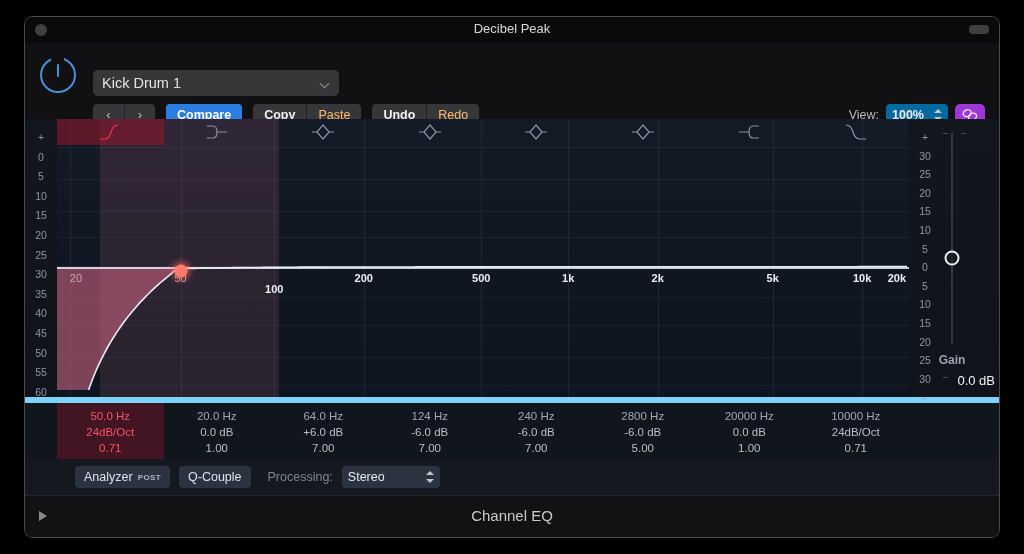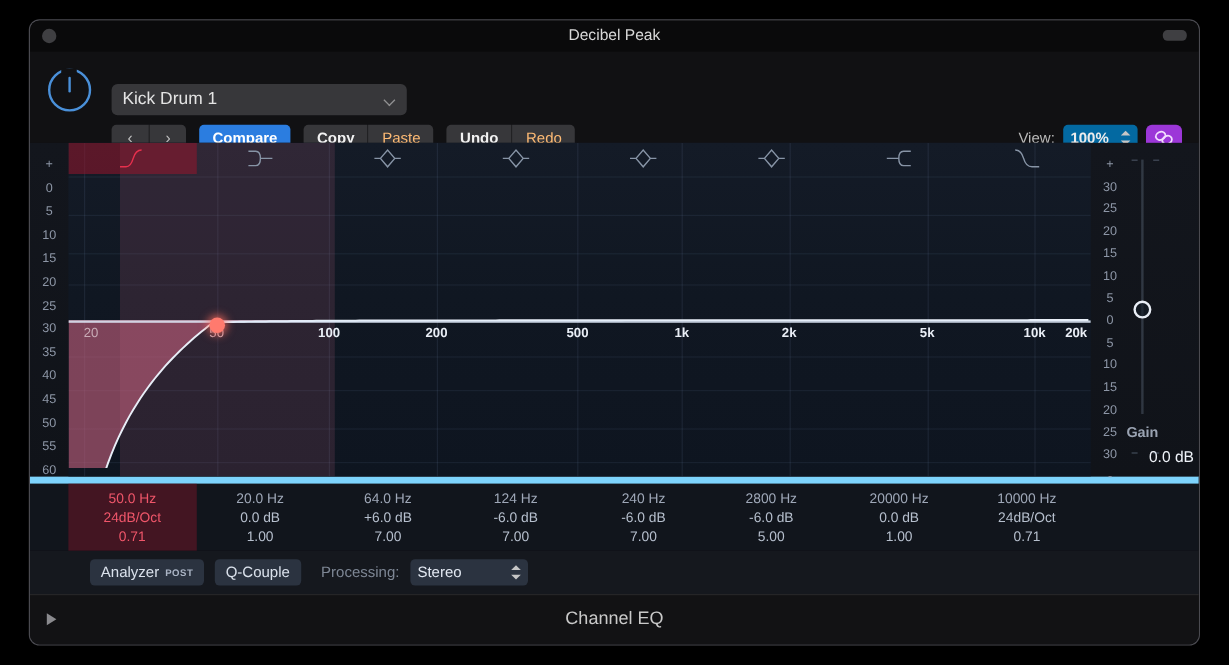--- a/index.html
+++ b/index.html
@@ -373,21 +373,21 @@
         <div class="gridh" style="top: 92px;"></div>
         <div class="gridh" style="top: 118px;"></div>
         <div class="gridh" style="top: 178px;"></div>
         <div class="gridh" style="top: 206px;"></div>
         <div class="gridh" style="top: 238px;"></div>
         <div class="gridh" style="top: 266px;"></div>
         <div class="bandcol" style="left: 5%; width: 21%;"></div>
         <div class="zeroline" style="top: 148px;"></div>
         <div class="flabel muted" style="left: 1.5%; top: 153px; transform: none;">20</div>
         <div class="flabel muted" style="left: 14.5%; top: 153px;">50</div>
-        <div class="flabel" style="left: 25.5%; top: 153px;">100</div>
+        <div class="flabel" style="left: 25.5%; top: 164px;">100</div>
         <div class="flabel" style="left: 36%; top: 153px;">200</div>
         <div class="flabel" style="left: 49.8%; top: 153px;">500</div>
         <div class="flabel" style="left: 60%; top: 153px;">1k</div>
         <div class="flabel" style="left: 70.5%; top: 153px;">2k</div>
         <div class="flabel" style="left: 84%; top: 153px;">5k</div>
         <div class="flabel" style="left: 94.5%; top: 153px;">10k</div>
         <div class="flabel" style="left: auto; top: 153px; right: 3px; transform: none;">20k</div>
         <svg class="curve-svg" viewBox="0 0 854 272" preserveAspectRatio="none">
           <path d="M 0.0 284.0 L 3.0 284.0 L 6.0 284.0 L 9.0 284.0 L 12.0 284.0 L 15.0 284.0 L 18.0 284.0 L 21.0 284.0 L 24.0 284.0 L 27.0 284.0 L 30.0 276.4 L 33.0 267.8 L 36.0 259.9 L 39.0 252.6 L 42.0 245.9 L 45.0 239.7 L 48.0 233.8 L 51.0 228.3 L 54.0 223.2 L 57.0 218.3 L 60.0 213.6 L 63.0 209.2 L 66.0 205.0 L 69.0 201.0 L 72.0 197.1 L 75.0 193.4 L 78.0 189.9 L 81.0 186.4 L 84.0 183.1 L 87.0 180.0 L 90.0 176.9 L 93.0 173.9 L 96.0 171.1 L 99.0 168.3 L 102.0 165.6 L 105.0 162.9 L 108.0 160.4 L 111.0 157.9 L 114.0 155.5 L 117.0 153.1 L 120.0 150.8 L 123.0 148.6 L 126.0 150.0 L 129.0 149.9 L 132.0 149.8 L 135.0 149.8 L 138.0 149.7 L 141.0 149.6 L 144.0 149.5 L 147.0 149.5 L 150.0 149.4 L 153.0 149.4 L 156.0 149.3 L 159.0 149.3 L 162.0 149.2 L 165.0 149.2 L 168.0 149.1 L 171.0 149.1 L 174.0 149.1 L 177.0 149.0 L 180.0 149.0 L 183.0 149.0 L 186.0 148.9 L 189.0 148.9 L 192.0 148.9 L 195.0 148.8 L 198.0 148.8 L 201.0 148.8 L 204.0 148.8 L 207.0 148.7 L 210.0 148.7 L 213.0 148.7 L 216.0 148.7 L 219.0 148.7 L 222.0 148.7 L 225.0 148.6 L 228.0 148.6 L 231.0 148.6 L 234.0 148.6 L 237.0 148.6 L 240.0 148.6 L 243.0 148.5 L 246.0 148.5 L 249.0 148.5 L 252.0 148.5 L 255.0 148.5 L 258.0 148.5 L 261.0 148.5 L 264.0 148.5 L 267.0 148.5 L 270.0 148.4 L 273.0 148.4 L 276.0 148.4 L 279.0 148.4 L 282.0 148.4 L 285.0 148.4 L 288.0 148.4 L 291.0 148.4 L 294.0 148.4 L 297.0 148.4 L 300.0 148.4 L 303.0 148.3 L 306.0 148.3 L 309.0 148.3 L 312.0 148.3 L 315.0 148.3 L 318.0 148.3 L 321.0 148.3 L 324.0 148.3 L 327.0 148.3 L 330.0 148.3 L 333.0 148.3 L 336.0 148.3 L 339.0 148.3 L 342.0 148.3 L 345.0 148.3 L 348.0 148.3 L 351.0 148.3 L 354.0 148.3 L 357.0 148.3 L 360.0 148.2 L 363.0 148.2 L 366.0 148.2 L 369.0 148.2 L 372.0 148.2 L 375.0 148.2 L 378.0 148.2 L 381.0 148.2 L 384.0 148.2 L 387.0 148.2 L 390.0 148.2 L 393.0 148.2 L 396.0 148.2 L 399.0 148.2 L 402.0 148.2 L 405.0 148.2 L 408.0 148.2 L 411.0 148.2 L 414.0 148.2 L 417.0 148.2 L 420.0 148.2 L 423.0 148.2 L 426.0 148.2 L 429.0 148.2 L 432.0 148.2 L 435.0 148.2 L 438.0 148.2 L 441.0 148.2 L 444.0 148.2 L 447.0 148.2 L 450.0 148.2 L 453.0 148.2 L 456.0 148.2 L 459.0 148.2 L 462.0 148.2 L 465.0 148.1 L 468.0 148.1 L 471.0 148.1 L 474.0 148.1 L 477.0 148.1 L 480.0 148.1 L 483.0 148.1 L 486.0 148.1 L 489.0 148.1 L 492.0 148.1 L 495.0 148.1 L 498.0 148.1 L 501.0 148.1 L 504.0 148.1 L 507.0 148.1 L 510.0 148.1 L 513.0 148.1 L 516.0 148.1 L 519.0 148.1 L 522.0 148.1 L 525.0 148.1 L 528.0 148.1 L 531.0 148.1 L 534.0 148.1 L 537.0 148.1 L 540.0 148.1 L 543.0 148.1 L 546.0 148.1 L 549.0 148.1 L 552.0 148.1 L 555.0 148.1 L 558.0 148.1 L 561.0 148.1 L 564.0 148.1 L 567.0 148.1 L 570.0 148.1 L 573.0 148.1 L 576.0 148.1 L 579.0 148.1 L 582.0 148.1 L 585.0 148.1 L 588.0 148.1 L 591.0 148.1 L 594.0 148.1 L 597.0 148.1 L 600.0 148.1 L 603.0 148.1 L 606.0 148.1 L 609.0 148.1 L 612.0 148.1 L 615.0 148.1 L 618.0 148.1 L 621.0 148.1 L 624.0 148.1 L 627.0 148.1 L 630.0 148.1 L 633.0 148.1 L 636.0 148.1 L 639.0 148.1 L 642.0 148.1 L 645.0 148.1 L 648.0 148.1 L 651.0 148.1 L 654.0 148.1 L 657.0 148.1 L 660.0 148.1 L 663.0 148.1 L 666.0 148.1 L 669.0 148.1 L 672.0 148.1 L 675.0 148.1 L 678.0 148.1 L 681.0 148.1 L 684.0 148.1 L 687.0 148.1 L 690.0 148.1 L 693.0 148.1 L 696.0 148.1 L 699.0 148.1 L 702.0 148.1 L 705.0 148.1 L 708.0 148.1 L 711.0 148.1 L 714.0 148.1 L 717.0 148.1 L 720.0 148.1 L 723.0 148.1 L 726.0 148.1 L 729.0 148.1 L 732.0 148.1 L 735.0 148.1 L 738.0 148.1 L 741.0 148.1 L 744.0 148.1 L 747.0 148.1 L 750.0 148.1 L 753.0 148.1 L 756.0 148.1 L 759.0 148.1 L 762.0 148.1 L 765.0 148.1 L 768.0 148.1 L 771.0 148.1 L 774.0 148.1 L 777.0 148.1 L 780.0 148.1 L 783.0 148.1 L 786.0 148.1 L 789.0 148.1 L 792.0 148.1 L 795.0 148.1 L 798.0 148.1 L 801.0 148.1 L 804.0 148.0 L 807.0 148.0 L 810.0 148.0 L 813.0 148.0 L 816.0 148.0 L 819.0 148.0 L 822.0 148.0 L 825.0 148.0 L 828.0 148.0 L 831.0 148.0 L 834.0 148.0 L 837.0 148.0 L 840.0 148.0 L 843.0 148.0 L 846.0 148.0 L 849.0 148.0 L 852.0 148.0 L 854 148 L 0 148 Z" fill="#c1607c" fill-opacity="0.62"></path>
           <path d="M 0.0 284.0 L 3.0 284.0 L 6.0 284.0 L 9.0 284.0 L 12.0 284.0 L 15.0 284.0 L 18.0 284.0 L 21.0 284.0 L 24.0 284.0 L 27.0 284.0 L 30.0 276.4 L 33.0 267.8 L 36.0 259.9 L 39.0 252.6 L 42.0 245.9 L 45.0 239.7 L 48.0 233.8 L 51.0 228.3 L 54.0 223.2 L 57.0 218.3 L 60.0 213.6 L 63.0 209.2 L 66.0 205.0 L 69.0 201.0 L 72.0 197.1 L 75.0 193.4 L 78.0 189.9 L 81.0 186.4 L 84.0 183.1 L 87.0 180.0 L 90.0 176.9 L 93.0 173.9 L 96.0 171.1 L 99.0 168.3 L 102.0 165.6 L 105.0 162.9 L 108.0 160.4 L 111.0 157.9 L 114.0 155.5 L 117.0 153.1 L 120.0 150.8 L 123.0 148.6 L 126.0 150.0 L 129.0 149.9 L 132.0 149.8 L 135.0 149.8 L 138.0 149.7 L 141.0 149.6 L 144.0 149.5 L 147.0 149.5 L 150.0 149.4 L 153.0 149.4 L 156.0 149.3 L 159.0 149.3 L 162.0 149.2 L 165.0 149.2 L 168.0 149.1 L 171.0 149.1 L 174.0 149.1 L 177.0 149.0 L 180.0 149.0 L 183.0 149.0 L 186.0 148.9 L 189.0 148.9 L 192.0 148.9 L 195.0 148.8 L 198.0 148.8 L 201.0 148.8 L 204.0 148.8 L 207.0 148.7 L 210.0 148.7 L 213.0 148.7 L 216.0 148.7 L 219.0 148.7 L 222.0 148.7 L 225.0 148.6 L 228.0 148.6 L 231.0 148.6 L 234.0 148.6 L 237.0 148.6 L 240.0 148.6 L 243.0 148.5 L 246.0 148.5 L 249.0 148.5 L 252.0 148.5 L 255.0 148.5 L 258.0 148.5 L 261.0 148.5 L 264.0 148.5 L 267.0 148.5 L 270.0 148.4 L 273.0 148.4 L 276.0 148.4 L 279.0 148.4 L 282.0 148.4 L 285.0 148.4 L 288.0 148.4 L 291.0 148.4 L 294.0 148.4 L 297.0 148.4 L 300.0 148.4 L 303.0 148.3 L 306.0 148.3 L 309.0 148.3 L 312.0 148.3 L 315.0 148.3 L 318.0 148.3 L 321.0 148.3 L 324.0 148.3 L 327.0 148.3 L 330.0 148.3 L 333.0 148.3 L 336.0 148.3 L 339.0 148.3 L 342.0 148.3 L 345.0 148.3 L 348.0 148.3 L 351.0 148.3 L 354.0 148.3 L 357.0 148.3 L 360.0 148.2 L 363.0 148.2 L 366.0 148.2 L 369.0 148.2 L 372.0 148.2 L 375.0 148.2 L 378.0 148.2 L 381.0 148.2 L 384.0 148.2 L 387.0 148.2 L 390.0 148.2 L 393.0 148.2 L 396.0 148.2 L 399.0 148.2 L 402.0 148.2 L 405.0 148.2 L 408.0 148.2 L 411.0 148.2 L 414.0 148.2 L 417.0 148.2 L 420.0 148.2 L 423.0 148.2 L 426.0 148.2 L 429.0 148.2 L 432.0 148.2 L 435.0 148.2 L 438.0 148.2 L 441.0 148.2 L 444.0 148.2 L 447.0 148.2 L 450.0 148.2 L 453.0 148.2 L 456.0 148.2 L 459.0 148.2 L 462.0 148.2 L 465.0 148.1 L 468.0 148.1 L 471.0 148.1 L 474.0 148.1 L 477.0 148.1 L 480.0 148.1 L 483.0 148.1 L 486.0 148.1 L 489.0 148.1 L 492.0 148.1 L 495.0 148.1 L 498.0 148.1 L 501.0 148.1 L 504.0 148.1 L 507.0 148.1 L 510.0 148.1 L 513.0 148.1 L 516.0 148.1 L 519.0 148.1 L 522.0 148.1 L 525.0 148.1 L 528.0 148.1 L 531.0 148.1 L 534.0 148.1 L 537.0 148.1 L 540.0 148.1 L 543.0 148.1 L 546.0 148.1 L 549.0 148.1 L 552.0 148.1 L 555.0 148.1 L 558.0 148.1 L 561.0 148.1 L 564.0 148.1 L 567.0 148.1 L 570.0 148.1 L 573.0 148.1 L 576.0 148.1 L 579.0 148.1 L 582.0 148.1 L 585.0 148.1 L 588.0 148.1 L 591.0 148.1 L 594.0 148.1 L 597.0 148.1 L 600.0 148.1 L 603.0 148.1 L 606.0 148.1 L 609.0 148.1 L 612.0 148.1 L 615.0 148.1 L 618.0 148.1 L 621.0 148.1 L 624.0 148.1 L 627.0 148.1 L 630.0 148.1 L 633.0 148.1 L 636.0 148.1 L 639.0 148.1 L 642.0 148.1 L 645.0 148.1 L 648.0 148.1 L 651.0 148.1 L 654.0 148.1 L 657.0 148.1 L 660.0 148.1 L 663.0 148.1 L 666.0 148.1 L 669.0 148.1 L 672.0 148.1 L 675.0 148.1 L 678.0 148.1 L 681.0 148.1 L 684.0 148.1 L 687.0 148.1 L 690.0 148.1 L 693.0 148.1 L 696.0 148.1 L 699.0 148.1 L 702.0 148.1 L 705.0 148.1 L 708.0 148.1 L 711.0 148.1 L 714.0 148.1 L 717.0 148.1 L 720.0 148.1 L 723.0 148.1 L 726.0 148.1 L 729.0 148.1 L 732.0 148.1 L 735.0 148.1 L 738.0 148.1 L 741.0 148.1 L 744.0 148.1 L 747.0 148.1 L 750.0 148.1 L 753.0 148.1 L 756.0 148.1 L 759.0 148.1 L 762.0 148.1 L 765.0 148.1 L 768.0 148.1 L 771.0 148.1 L 774.0 148.1 L 777.0 148.1 L 780.0 148.1 L 783.0 148.1 L 786.0 148.1 L 789.0 148.1 L 792.0 148.1 L 795.0 148.1 L 798.0 148.1 L 801.0 148.1 L 804.0 148.0 L 807.0 148.0 L 810.0 148.0 L 813.0 148.0 L 816.0 148.0 L 819.0 148.0 L 822.0 148.0 L 825.0 148.0 L 828.0 148.0 L 831.0 148.0 L 834.0 148.0 L 837.0 148.0 L 840.0 148.0 L 843.0 148.0 L 846.0 148.0 L 849.0 148.0 L 852.0 148.0" fill="none" stroke="#e8eef7" stroke-width="1.6" vector-effect="non-scaling-stroke"></path>

